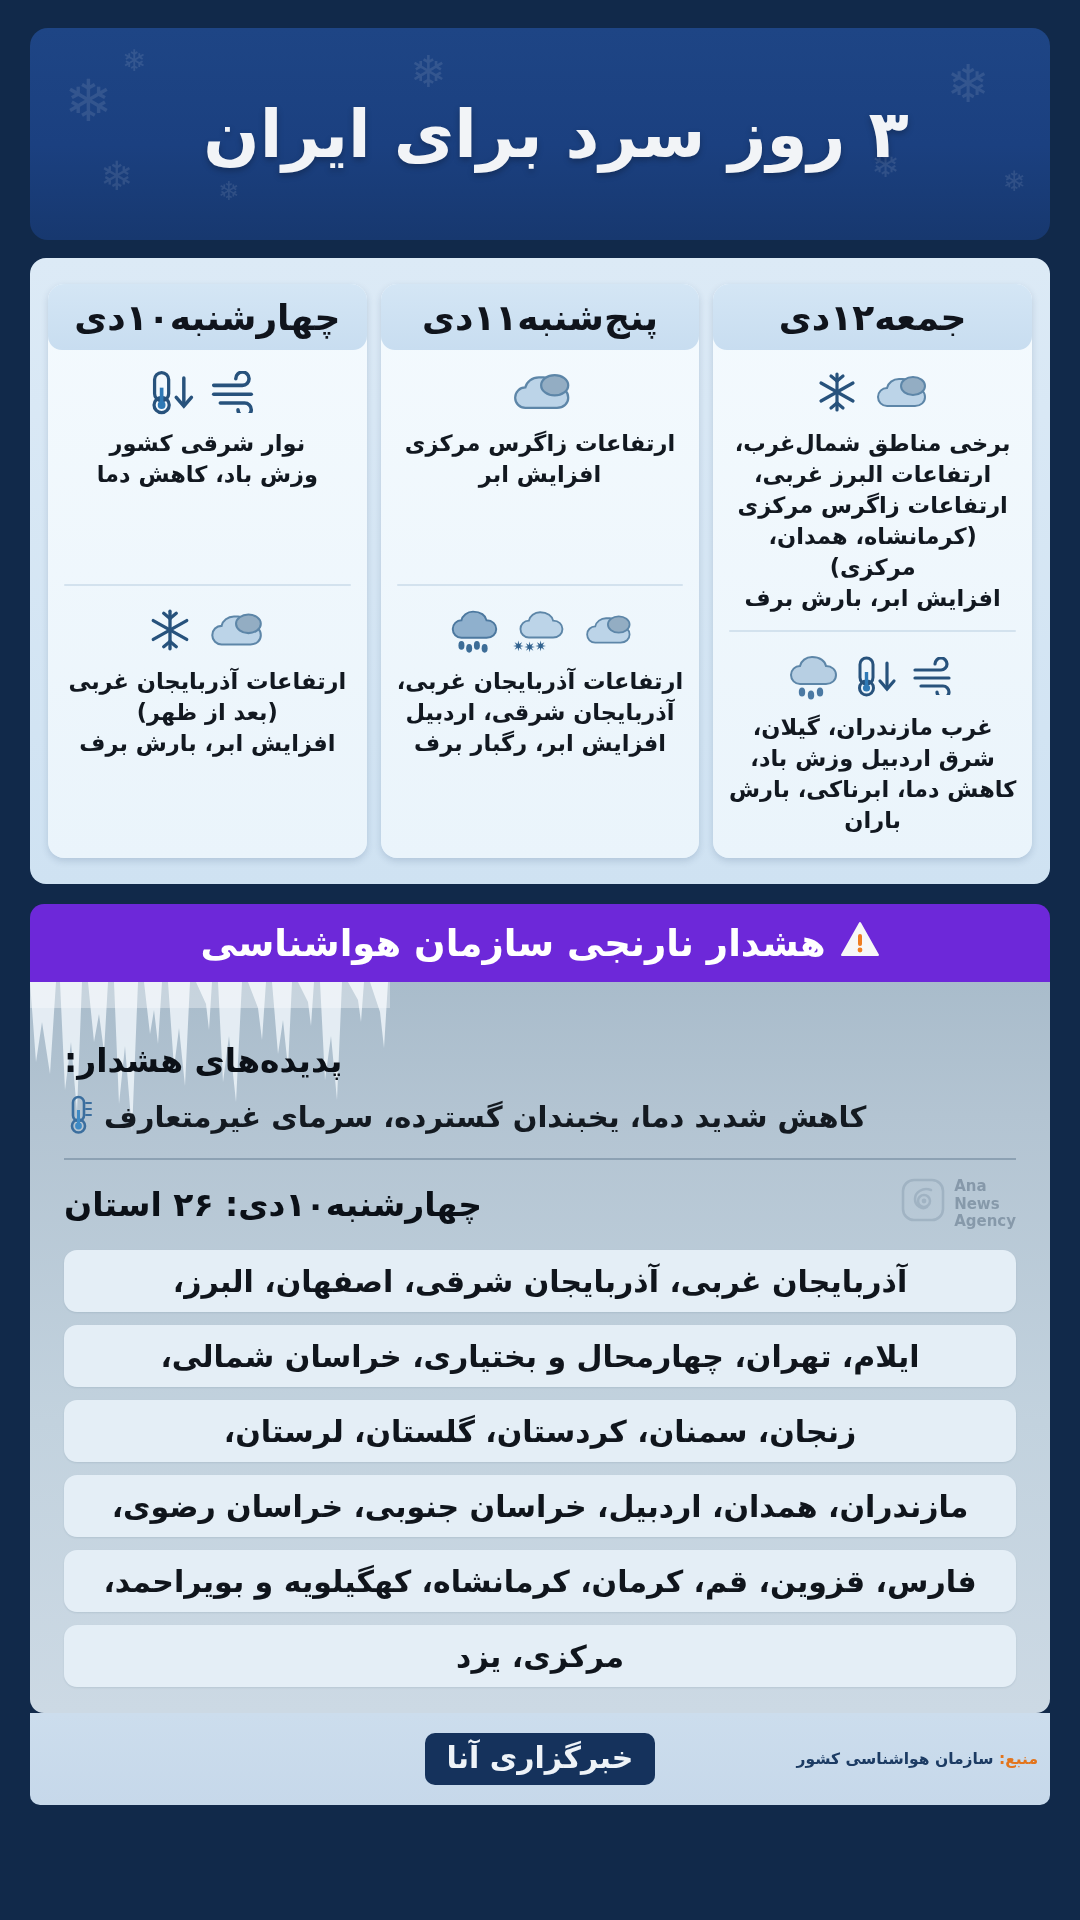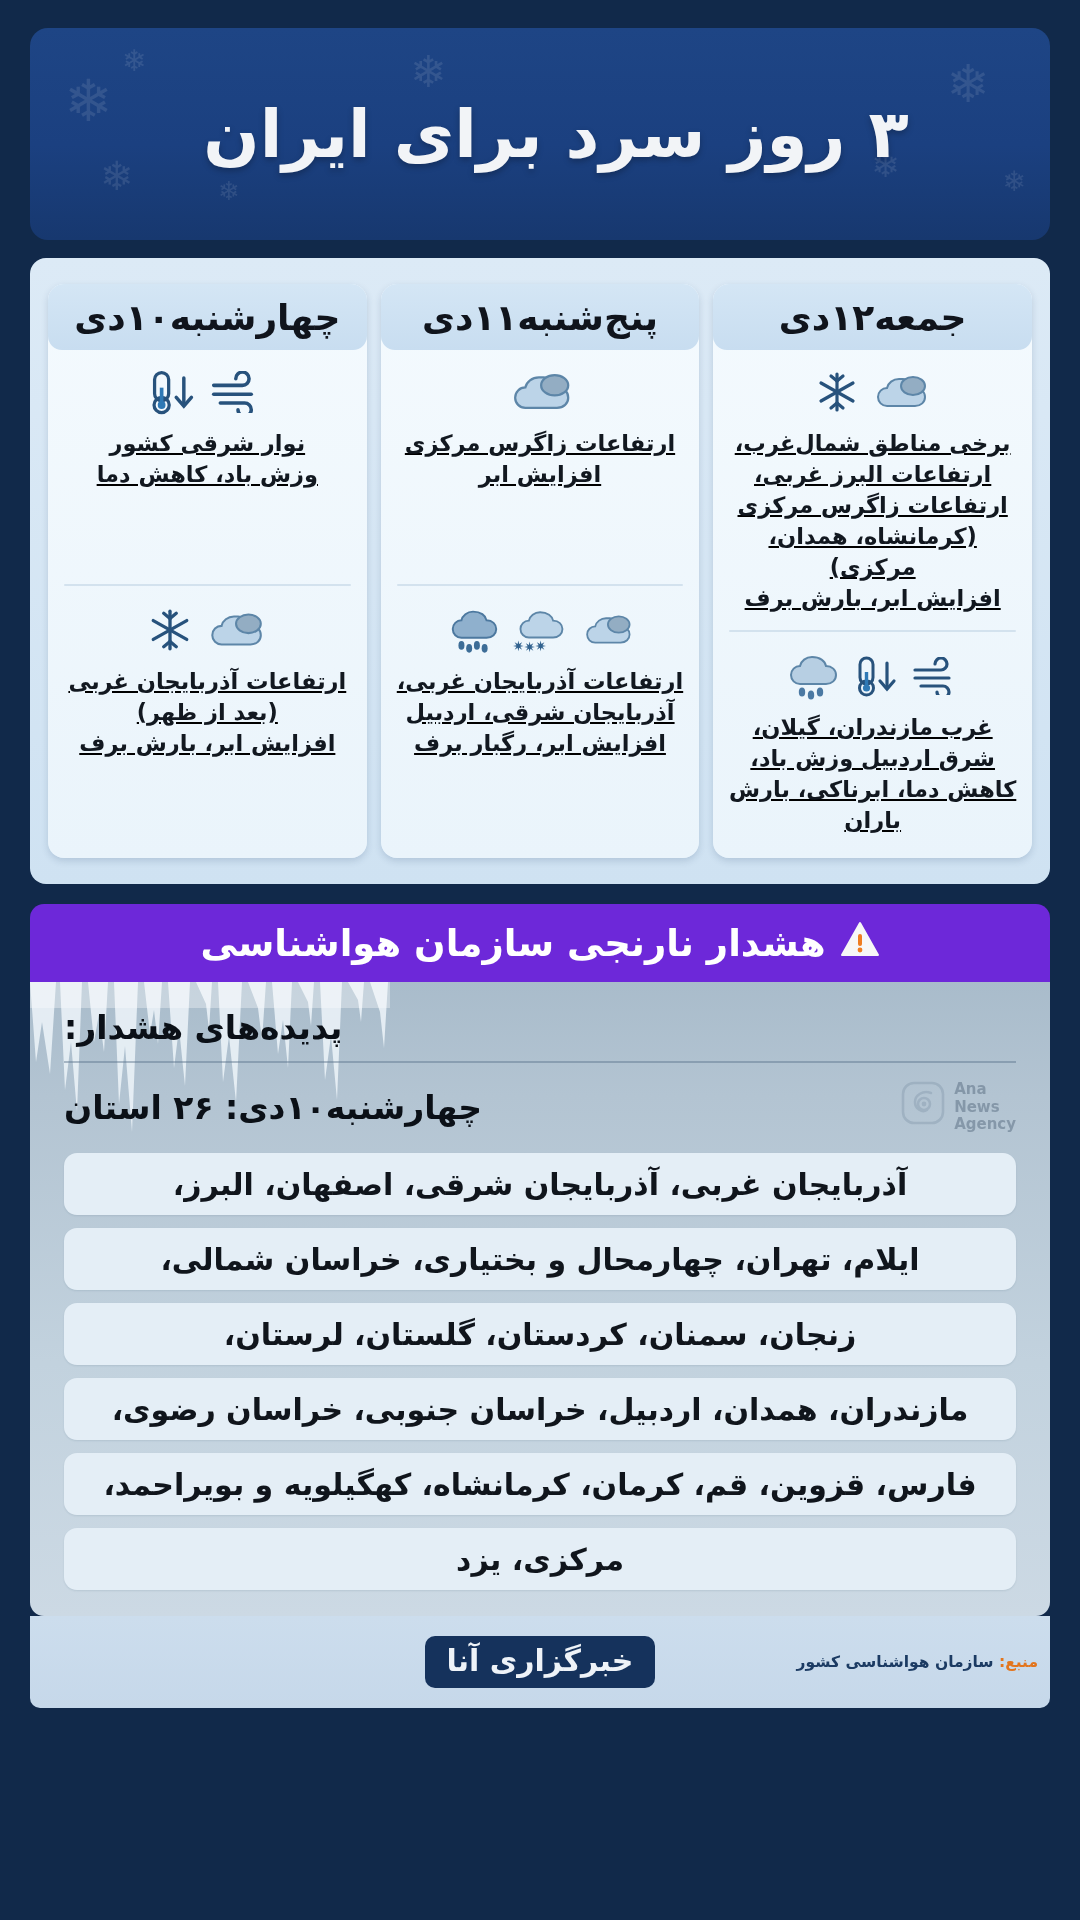--- a/index.html
+++ b/index.html
@@ -70,21 +70,21 @@
     color:#10141c;
     font-size:36px;
     font-weight:bold;
     white-space:nowrap;
   }
   .block{
     padding:14px 12px 6px 12px;
     text-align:center;
     flex:0 0 auto;
   }
-  .block.grow{ flex:1 1 auto;text-decoration:underline; }
+  .block.grow{ flex:1 1 auto; }
   .icons{
     display:flex; align-items:center; justify-content:center;
     gap:10px;
     min-height:56px;
     margin-bottom:8px;
   }
   .wtext{
     color:#121820;
     font-size:22.5px;
     line-height:1.38;
@@ -129,20 +129,21 @@
   }
   .icepanel > *:not(.icicles){ position:relative; z-index:2; }
 
   .phenom-title{
     text-align:left;
     color:#0b1017;
     font-size:33px;
     font-weight:bold;
     margin-bottom:14px;
     direction:rtl;
+    margin-top:33px;
   }
   .phenom-row{
     display:flex; align-items:center; justify-content:flex-start;
     flex-direction:row-reverse;
     gap:10px;
     margin-bottom:18px;
   }
   .phenom-text{
     color:#141a21;
     font-size:29px;
@@ -413,20 +414,36 @@
         <path d="M318 0h16l-3 40-3-22z"></path>
         <path d="M340 0h18l-4 66-4-36z"></path>
       </g>
       <g fill="#ffffff" opacity="0.35">
         <rect x="0" y="0" width="360" height="26"></rect>
       </g>
     </svg>
 
     <div class="phenom-title">پدیده‌های هشدار:</div>
 
+    <div class="phenom-row">
+      <span>
+        <svg width="30" height="42" viewBox="0 0 30 42">
+          <rect x="9" y="3" width="11" height="24" rx="5.5" fill="none" stroke="#3b6e9e" stroke-width="2.6"></rect>
+          <circle cx="14.5" cy="32" r="6.5" fill="none" stroke="#3b6e9e" stroke-width="2.6"></circle>
+          <circle cx="14.5" cy="32" r="3.4" fill="#3f8ac4"></circle>
+          <rect x="13" y="16" width="3" height="14" fill="#3f8ac4"></rect>
+          <g stroke="#3b6e9e" stroke-width="2" stroke-linecap="round">
+            <line x1="22" y1="9" x2="27" y2="9"></line>
+            <line x1="22" y1="15" x2="27" y2="15"></line>
+            <line x1="22" y1="21" x2="27" y2="21"></line>
+          </g>
+        </svg>
+      </span>
+      <span class="phenom-text">کاهش شدید دما، یخبندان گسترده، سرمای غیرمتعارف</span>
+    </div>
 
     <div class="hr-soft"></div>
 
     <div class="prov-head">
       <div class="logo">
         <span class="logo-mark">
           <svg width="44" height="44" viewBox="0 0 44 44">
             <rect x="2" y="2" width="40" height="40" rx="11" fill="none" stroke="#8fa3b5" stroke-width="2.6"></rect>
             <path d="M30 12c-8-3-16 2-16 9s7 11 12 8" fill="none" stroke="#8fa3b5" stroke-width="2.6" stroke-linecap="round"></path>
             <circle cx="23" cy="23" r="6" fill="none" stroke="#8fa3b5" stroke-width="2.6"></circle>

